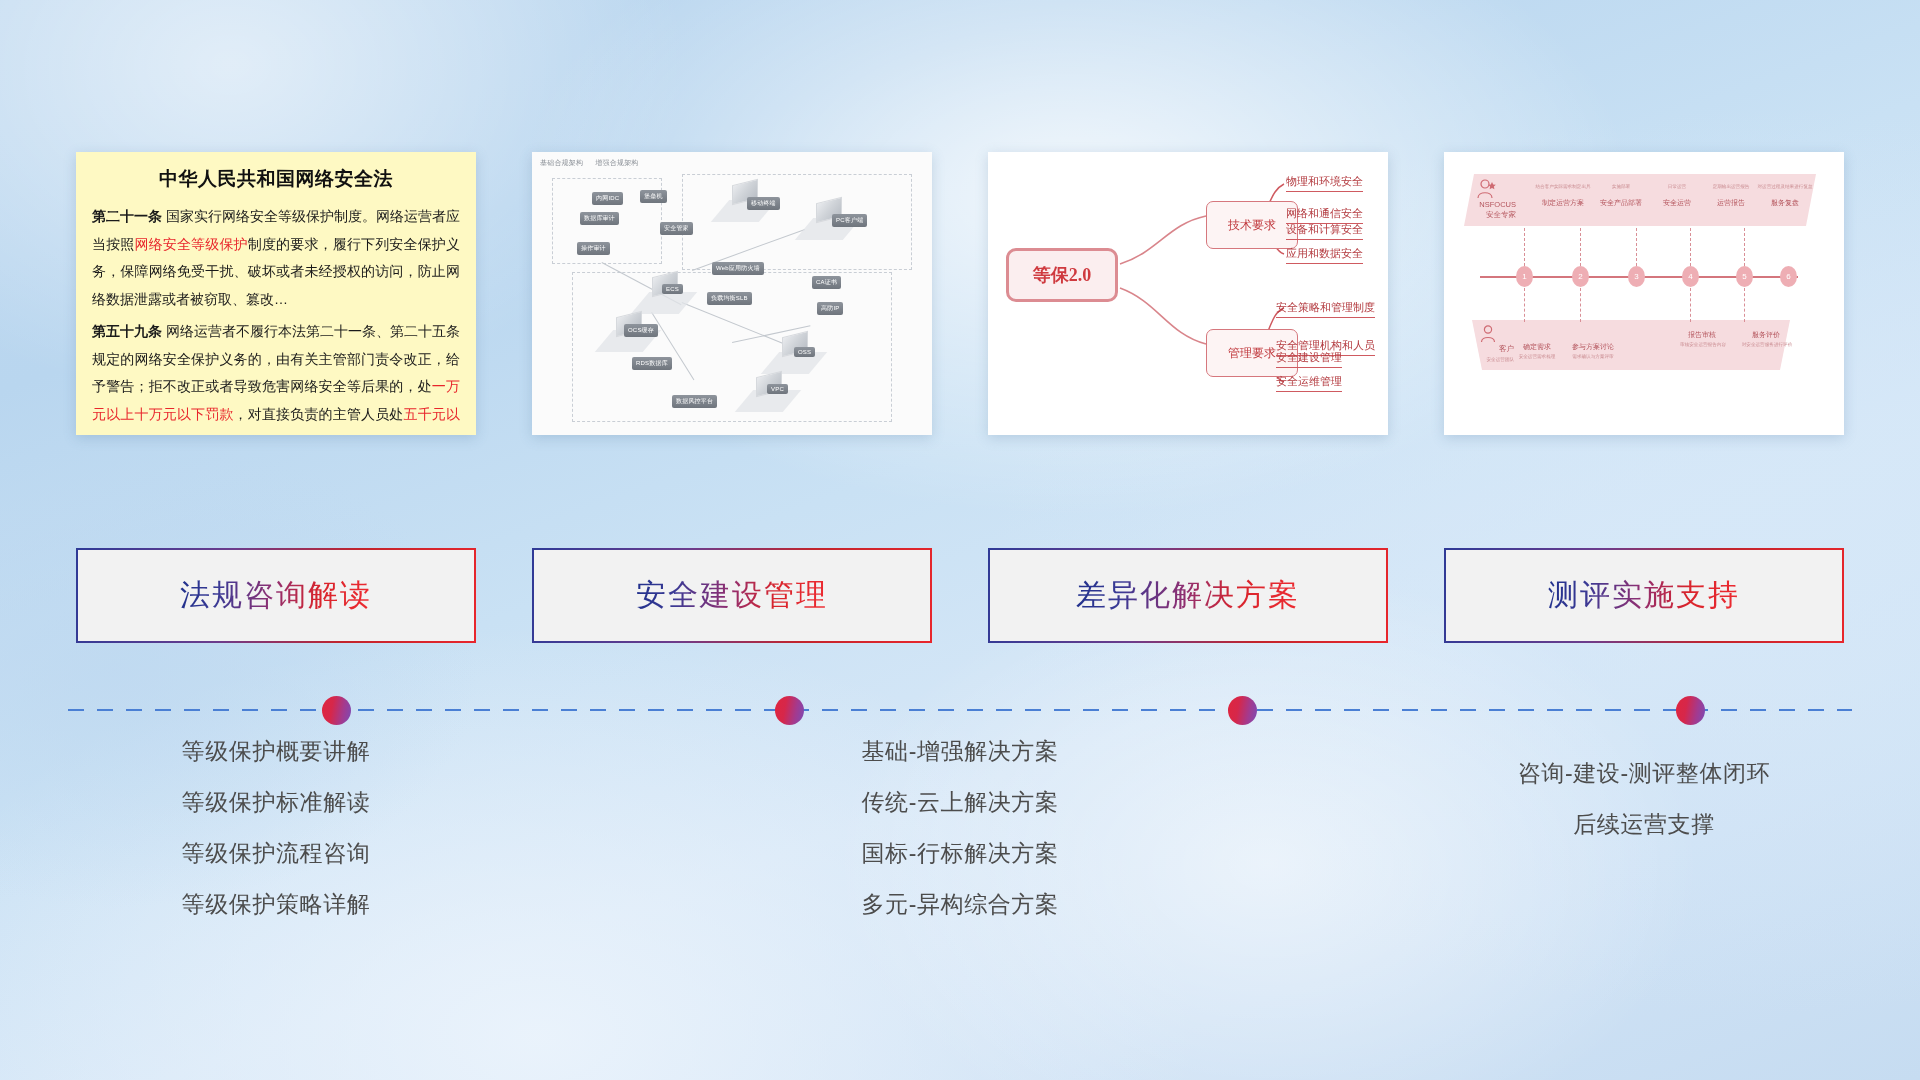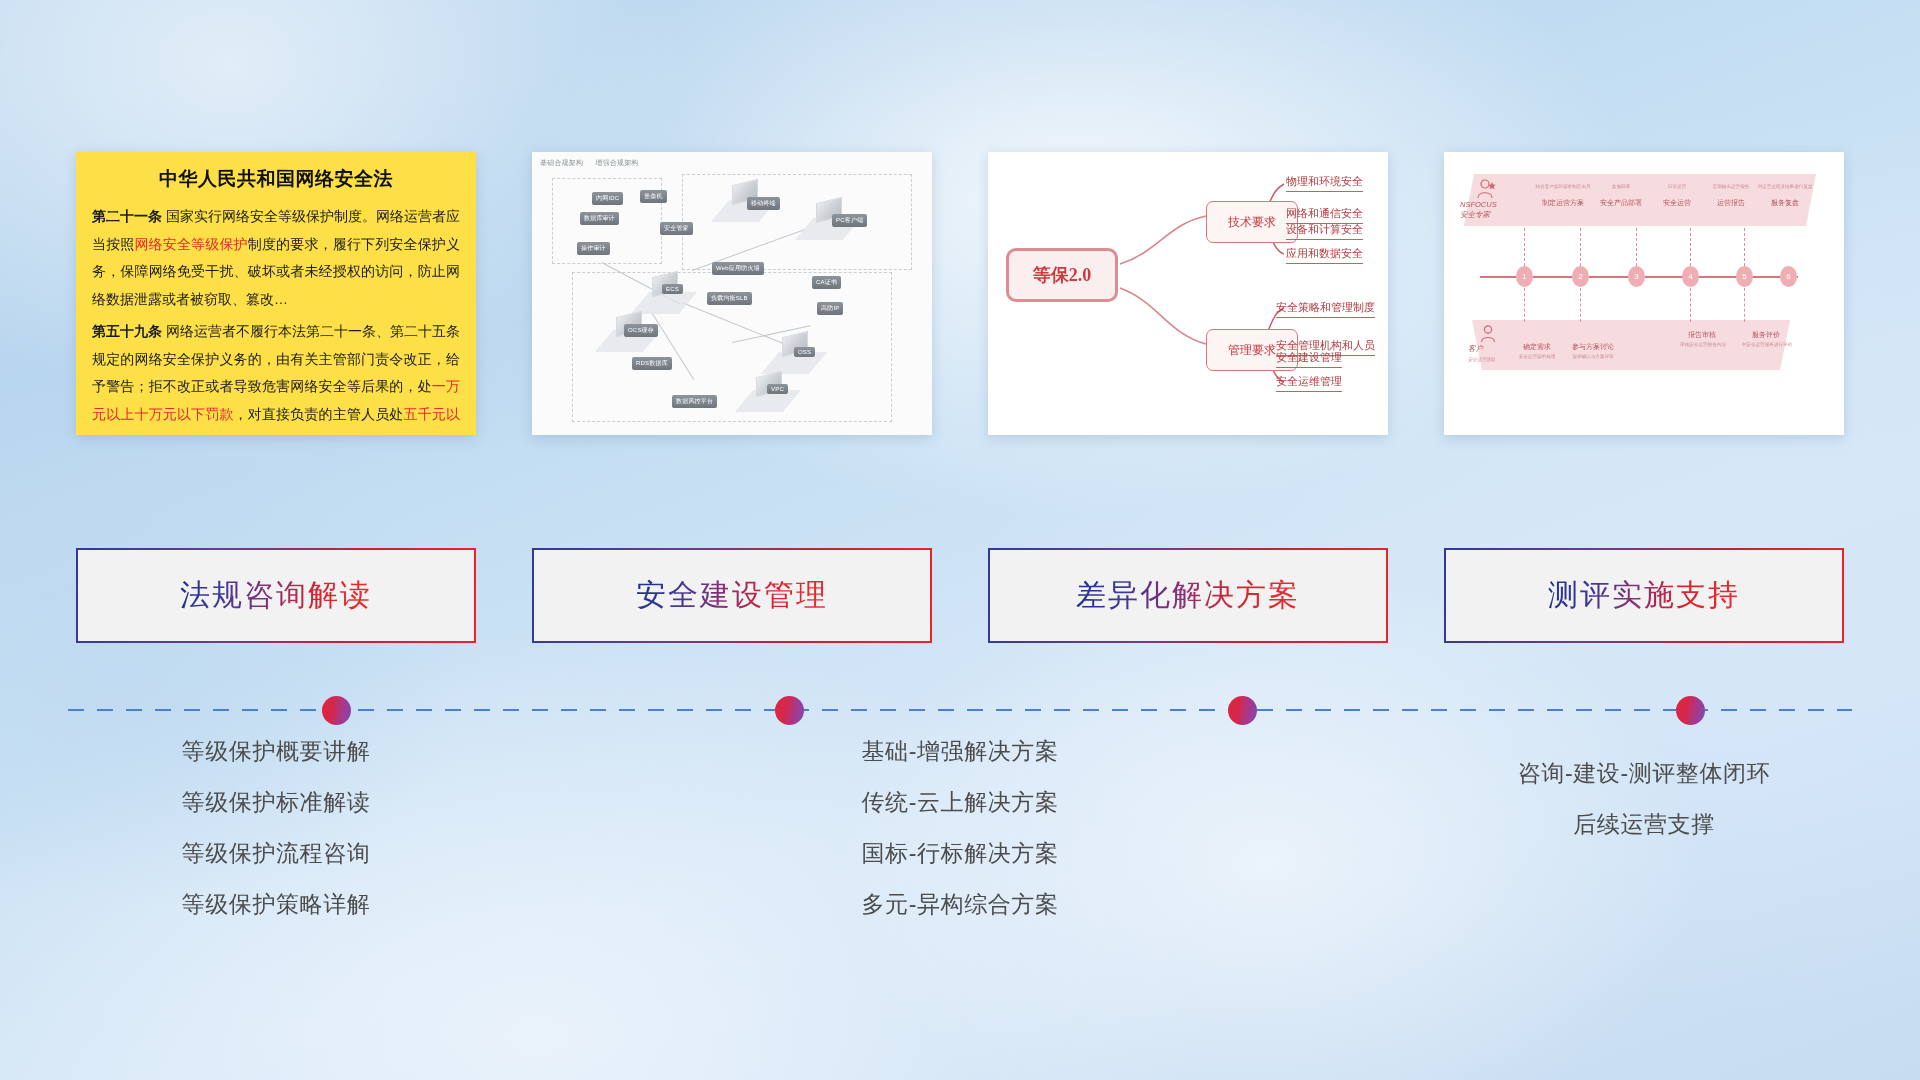--- a/index.html
+++ b/index.html
@@ -41,21 +41,21 @@
     top: 152px;
     left: 76px;
     width: 1768px;
     height: 290px;
     display: flex;
     justify-content: space-between;
   }
   .card {
     width: 400px;
     height: 283px;
-    background: #fde047;
+    background: #fef9c3;
     box-shadow: 0 3px 12px rgba(70,110,150,0.22);
     position: relative;
     overflow: hidden;
   }
 
   
   .law {
     padding: 14px 16px 10px 16px;
     font-family: "Liberation Sans", "DejaVu Sans", sans-serif;
   }
@@ -128,21 +128,21 @@
     border: 3px solid #dc8c92;
     border-radius: 10px;
     background: #fbeeef;
     display: flex; align-items: center; justify-content: center;
     font-size: 18px; color: #cf3a3f;
     font-family: "Liberation Serif","DejaVu Serif",serif;
     font-weight: 600;
   }
   .mbranch {
     position: absolute;
-    width: 92px; height: 42px;
+    width: 92px; height: 48px;
     border: 1.6px solid #d6777d;
     border-radius: 7px;
     background: #fdf4f4;
     display: flex; align-items: center; justify-content: center;
     font-size: 12px; color: #c0393e;
     font-family: "Liberation Serif","DejaVu Serif",serif;
   }
   .mleaf {
     position: absolute;
     font-size: 11px;
@@ -194,24 +194,23 @@
     border-left: 1px dashed #d98f96;
   }
   .p-person {
     position: absolute;
     color: #cf6b73;
   }
   .p-brand {
     position: absolute;
     font-size: 7.5px;
     color: #b4545c;
-    text-align: left;
+    text-align: right;
     line-height: 1.35;
     white-space: nowrap;
-    font-style: italic;
   }
 
   
   #heads {
     position: absolute;
     top: 548px;
     left: 76px;
     width: 1768px;
     height: 95px;
     display: flex;

